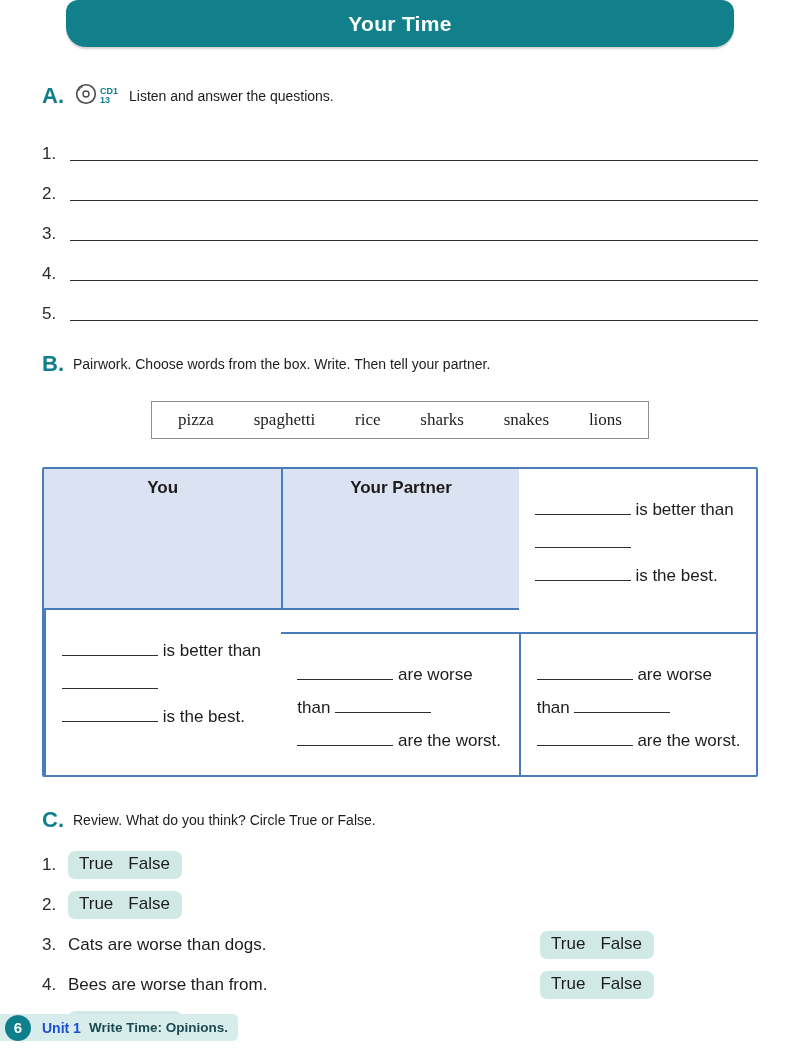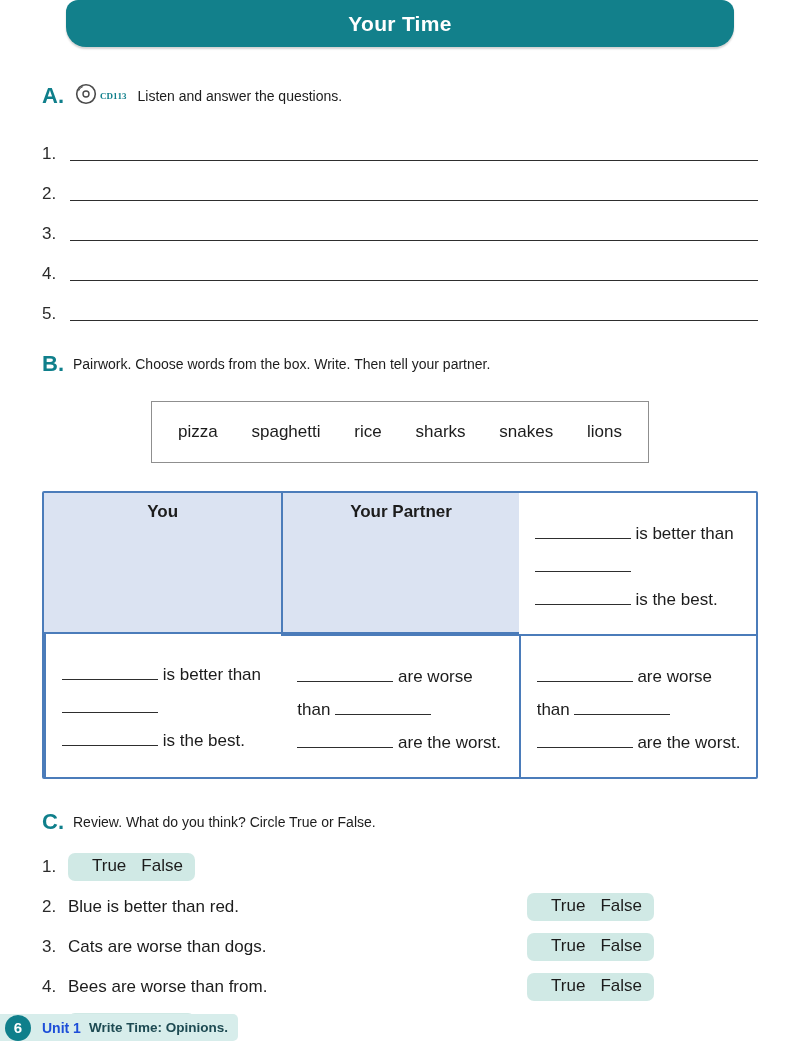--- a/index.html
+++ b/index.html
@@ -23,65 +23,65 @@
   .content { padding:0 42px; }
 
   
   .sec-head { display:flex; align-items:center; gap:9px; }
   .sec-letter { color:#0f7f8b; font-size:22px; font-weight:bold; }
   .sec-instr { font-size:14px; color:#1c1c1c; }
 
   
   .sec-a { margin-top:36px; }
   .cd-wrap { display:flex; align-items:center; gap:3px; margin:0 2px; }
-  .cd-label { display:flex; flex-direction:row; line-height:9px;font-family:Liberation Serif, serif; }
+  .cd-label { display:flex; flex-direction:column; line-height:9px; }
   .cd-label span { font-size:9px; font-weight:bold; color:#0f7f8b; }
   .a-lines { margin-top:16px; }
   .a-line { display:flex; align-items:flex-end; height:40px; }
   .a-num { font-size:17px; color:#2b2b2b; width:22px; padding-bottom:1px; }
   .a-rule { flex:1; border-bottom:1.4px solid #2e2e2e; margin-left:6px; margin-bottom:4px; }
 
   
   .sec-b { margin-top:26px; }
   .word-box {
     width:498px; margin:24px auto 0;
     border:1.5px solid #8f8f8f;
-    padding:20px 26px;
+    padding:8px 26px;
     display:flex; justify-content:space-between; align-items:flex-start;
-    font-size:17px; background:#fff;
+    font-size:17px; background:#fff;font-family:Liberation Serif, serif;
   }
   .b-table {
     margin-top:28px;
     border:2.5px solid #4b7cba; border-radius:2px;
     overflow:hidden;
     display:grid; grid-template-columns:1fr 1fr 1fr;
     background:#fff;
   }
   .b-th {
     background:#dbe3f2; text-align:center; font-weight:bold; font-size:17px;
     padding:9px 0; border-bottom:2px solid #4b7cba; color:#1c1c1c;
   }
   .b-right { border-left:2px solid #4b7cba; }
   .b-cell { padding:24px 10px 18px 16px; font-size:17px; line-height:33px; }
-  .b-row2 { border-top:2px solid #4b7cba; }
+  .b-row2 { border-top:2px solid #4b7cba;margin-top:22px; }
   .blank {
     display:inline-block; width:96px; height:15px;
     border-bottom:1.4px solid #2e2e2e; vertical-align:baseline;
   }
 
   
   .sec-c { margin-top:30px; }
   .c-items { margin-top:12px; }
   .c-item { display:flex; align-items:center; height:40px; }
   .c-num { width:26px; font-size:17px; color:#2b2b2b; }
   .c-text { flex:1; font-size:17px; }
   .tf-pill {
     background:#d0e9e5; border-radius:7px;
     display:flex; gap:15px; align-items:center;
-    padding:3px 12px 5px 24px; margin-right:104px;
+    padding:3px 12px 5px 11px; margin-right:104px;
   }
   .tf { font-size:17px; color:#1c1c1c; cursor:pointer; }
 
   
   .footer {
     position:absolute; left:0; bottom:17px;
     width:238px; height:27px;
     background:#d7edeb; border-radius:0 5px 5px 0;
     display:flex; align-items:center;
   }
@@ -222,21 +222,20 @@
       <div class="c-item">
         <span class="c-num">1.</span>
         <span class="tf-pill">
           <span class="tf">True</span>
           <span class="tf">False</span>
         </span>
       </div>
 
       <div class="c-item">
         <span class="c-num">2.</span>
-        <span class="c-text">Blue is better than red.</span>
         <span class="tf-pill">
           <span class="tf">True</span>
           <span class="tf">False</span>
         </span>
       </div>
 
       <div class="c-item">
         <span class="c-num">3.</span>
         <span class="c-text">Cats are worse than dogs.</span>
         <span class="tf-pill">

